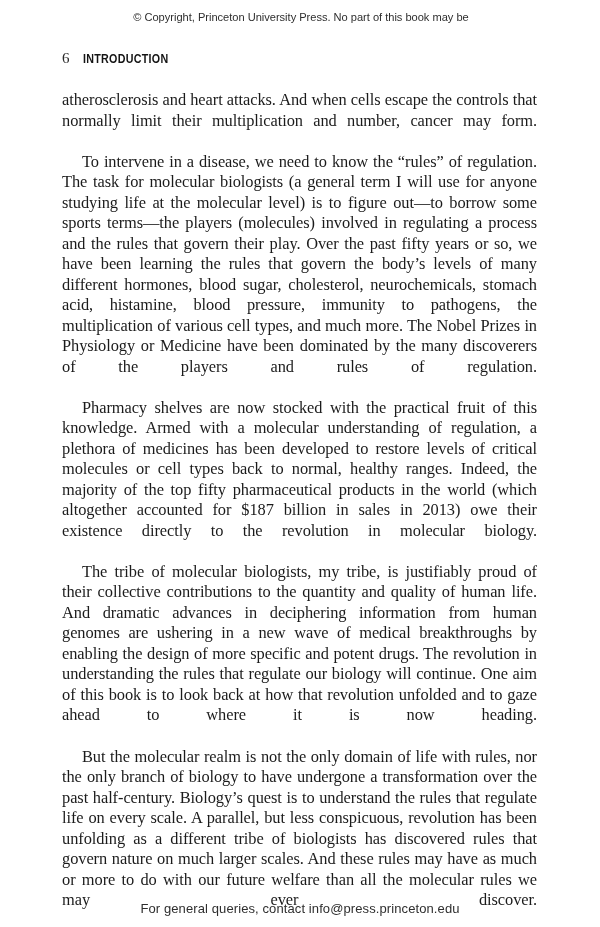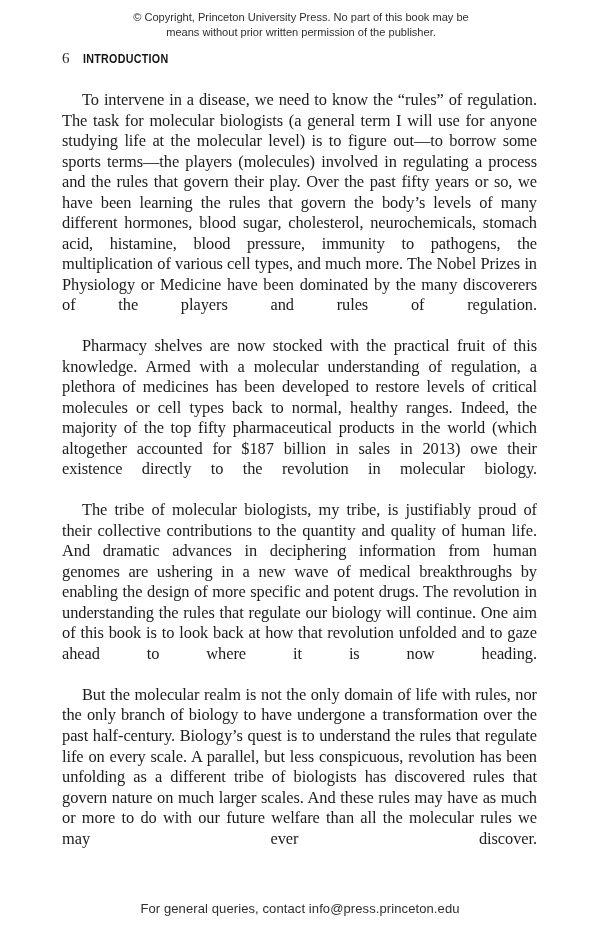--- a/index.html
+++ b/index.html
@@ -112,29 +112,29 @@
     letter-spacing: 0.1px;
   }
 </style>
 </head>
 <body>
 
 <div class="page">
 
   <div class="copyright-notice">
     <span class="cr-line">© Copyright, Princeton University Press. No part of this book may be</span>
-    <span class="cr-line">means without prior written permission of the publisher.</span>
   </div>
 
   <div class="running-head">
     <span class="folio">6</span>
     <span class="running-head-title">INTRODUCTION</span>
   </div>
 
   <div class="body-text">
+    <p>atherosclerosis and heart attacks. And when cells escape the controls that normally limit their multiplication and number, cancer may form.</p>
     <p class="indent">To intervene in a disease, we need to know the “rules” of regulation. The task for molecular biologists (a general term I will use for anyone studying life at the molecular level) is to figure out—to borrow some sports terms—the players (molecules) involved in regulating a process and the rules that govern their play. Over the past fifty years or so, we have been learning the rules that govern the body’s levels of many different hormones, blood sugar, cholesterol, neurochemicals, stomach acid, histamine, blood pressure, immunity to pathogens, the multiplication of various cell types, and much more. The Nobel Prizes in Physiology or Medicine have been dominated by the many discoverers of the players and rules of regulation.</p>
     <p class="indent">Pharmacy shelves are now stocked with the practical fruit of this knowledge. Armed with a molecular understanding of regulation, a plethora of medicines has been developed to restore levels of critical molecules or cell types back to normal, healthy ranges. Indeed, the majority of the top fifty pharmaceutical products in the world (which altogether accounted for $187 billion in sales in 2013) owe their existence directly to the revolution in molecular biology.</p>
     <p class="indent">The tribe of molecular biologists, my tribe, is justifiably proud of their collective contributions to the quantity and quality of human life. And dramatic advances in deciphering information from human genomes are ushering in a new wave of medical breakthroughs by enabling the design of more specific and potent drugs. The revolution in understanding the rules that regulate our biology will continue. One aim of this book is to look back at how that revolution unfolded and to gaze ahead to where it is now heading.</p>
     <p class="indent">But the molecular realm is not the only domain of life with rules, nor the only branch of biology to have undergone a transformation over the past half-century. Biology’s quest is to understand the rules that regulate life on every scale. A parallel, but less conspicuous, revolution has been unfolding as a different tribe of biologists has discovered rules that govern nature on much larger scales. And these rules may have as much or more to do with our future welfare than all the molecular rules we may ever discover.</p>
   </div>
 
   <div class="footer-notice">For general queries, contact info@press.princeton.edu</div>
 
 </div>
 

